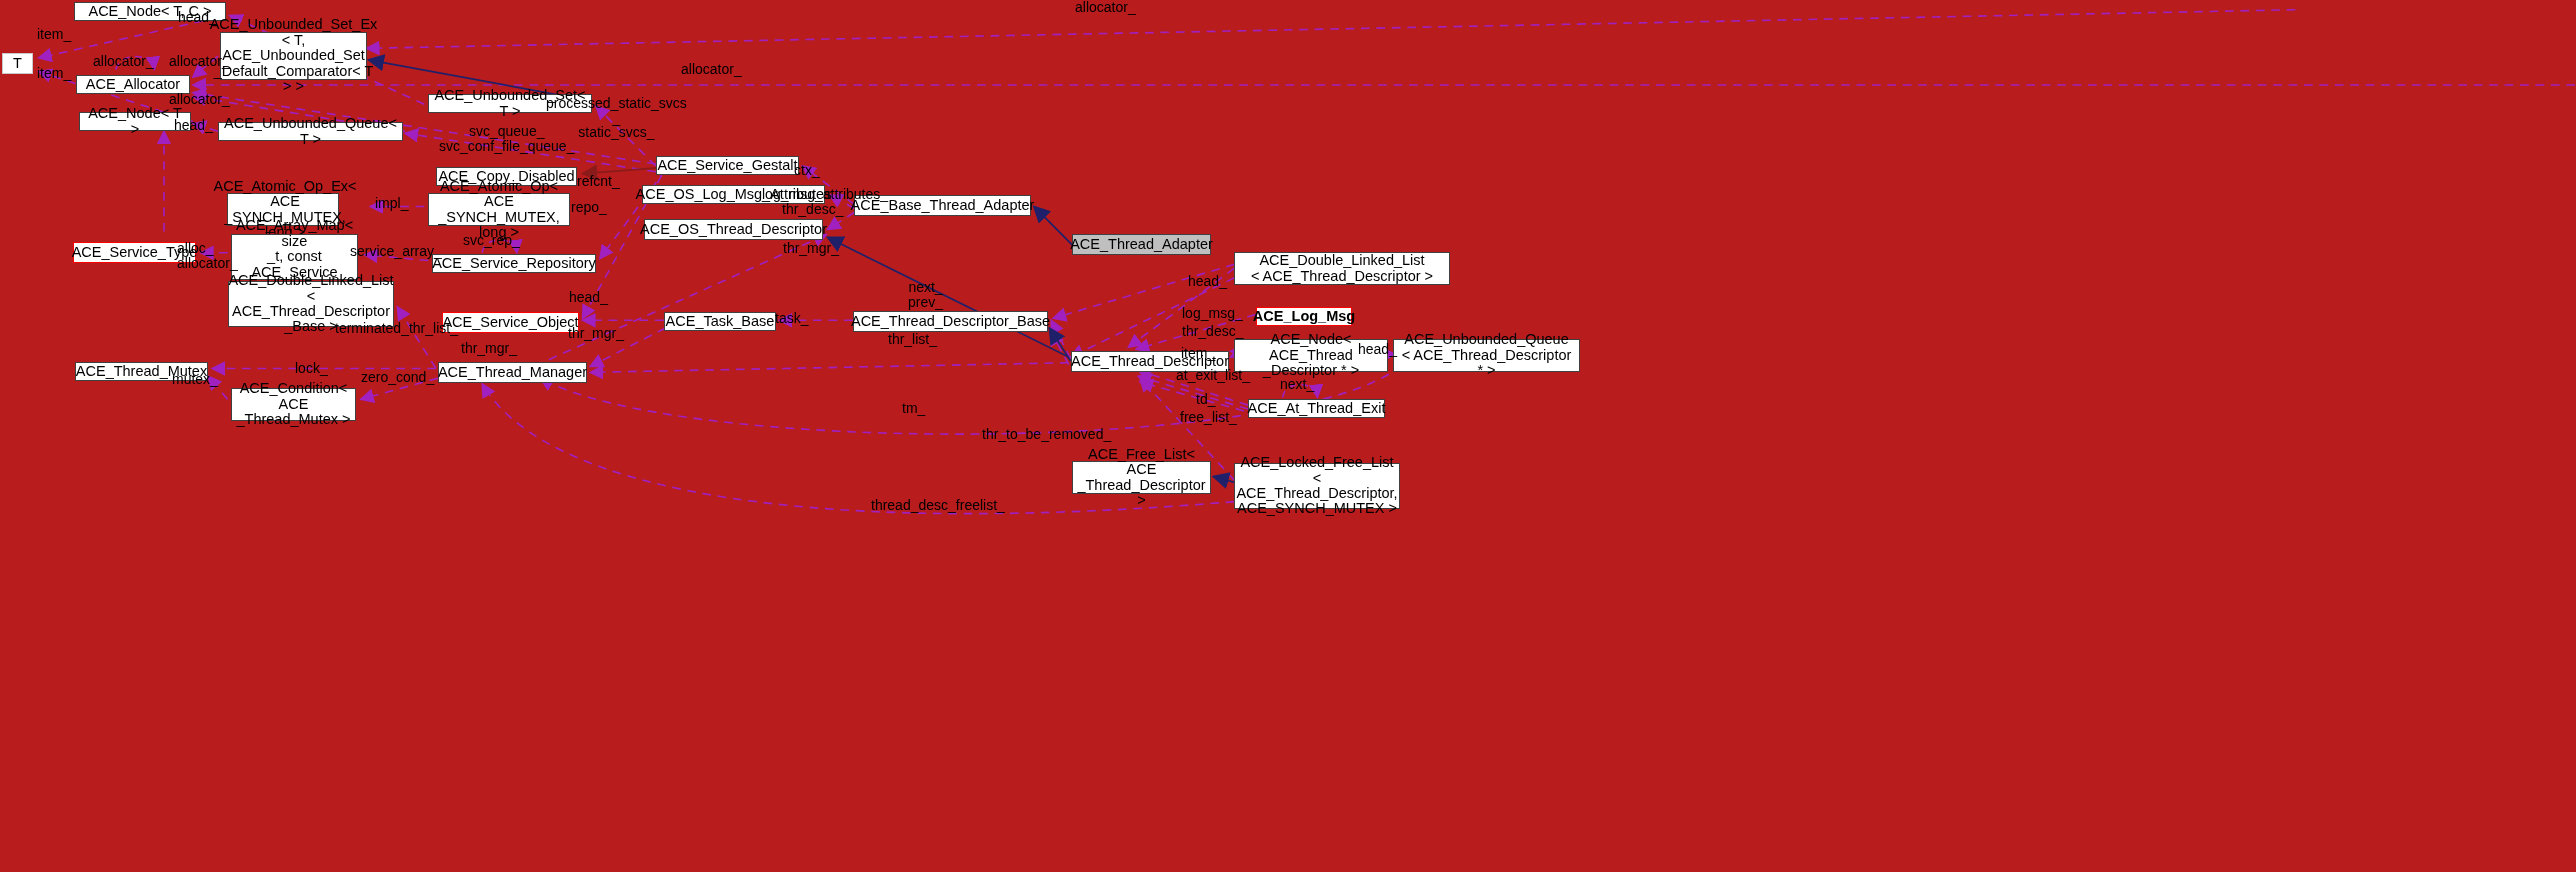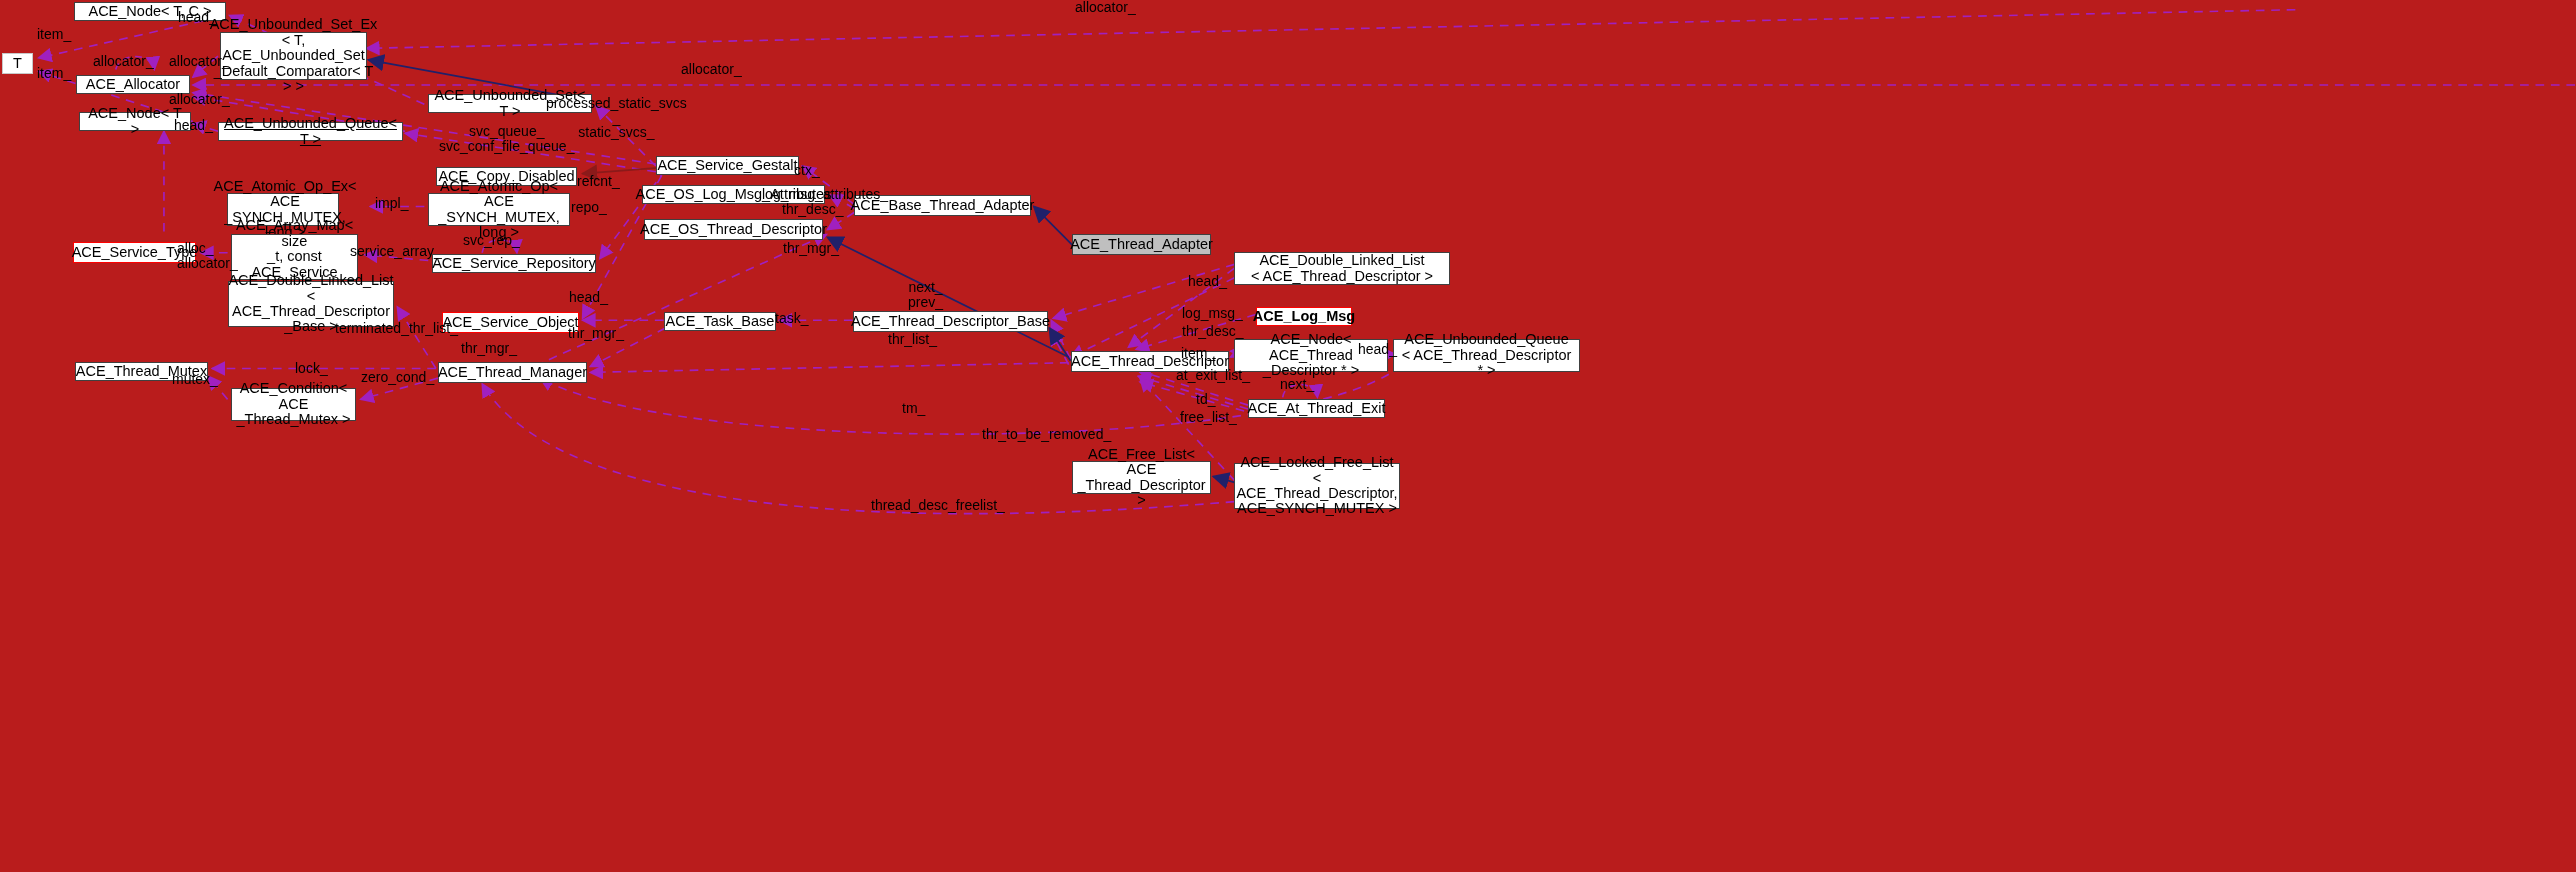--- a/index.html
+++ b/index.html
@@ -179,21 +179,21 @@
 
   <div id="node-host">
       <div class="node" style="left: 74px; top: 1.9px; width: 152px; height: 19px;">ACE_Node&lt; T, C &gt;</div>
       <div class="node plain" style="left: 1.9px; top: 53px; width: 31px; height: 21px;">T</div>
       <div class="node" style="left: 76px; top: 75px; width: 114px; height: 19px;">ACE_Allocator</div>
       <div class="node" style="left: 220px; top: 32px; width: 147px; height: 48px;">ACE_Unbounded_Set_Ex
 &lt; T, ACE_Unbounded_Set
 _Default_Comparator&lt; T &gt; &gt;</div>
       <div class="node" style="left: 79px; top: 112px; width: 112px; height: 19px;">ACE_Node&lt; T &gt;</div>
       <div class="node" style="left: 428px; top: 94px; width: 164px; height: 19px;">ACE_Unbounded_Set&lt; T &gt;</div>
-      <div class="node" style="left: 218px; top: 122px; width: 185px; height: 19px; text-decoration: underline;">ACE_Unbounded_Queue&lt; T &gt;</div>
+      <div class="node" style="left: 218px; top: 122px; width: 185px; height: 19px;">ACE_Unbounded_Queue&lt; T &gt;</div>
       <div class="node" style="left: 656px; top: 156px; width: 143px; height: 19px;">ACE_Service_Gestalt</div>
       <div class="node" style="left: 436px; top: 167px; width: 141px; height: 19px;">ACE_Copy_Disabled</div>
       <div class="node" style="left: 642px; top: 185px; width: 183px; height: 19px;">ACE_OS_Log_Msg_Attributes</div>
       <div class="node" style="left: 227px; top: 193px; width: 112px; height: 33px; padding-left: 8px;">ACE_Atomic_Op_Ex&lt; ACE
 _SYNCH_MUTEX, long &gt;</div>
       <div class="node" style="left: 428px; top: 193px; width: 142px; height: 33px;">ACE_Atomic_Op&lt; ACE
 _SYNCH_MUTEX, long &gt;</div>
       <div class="node" style="left: 854px; top: 195px; width: 177px; height: 21px;">ACE_Base_Thread_Adapter</div>
       <div class="node" style="left: 644px; top: 219px; width: 179px; height: 21px;">ACE_OS_Thread_Descriptor</div>
       <div class="node filled" style="left: 1072px; top: 234px; width: 139px; height: 21px;">ACE_Thread_Adapter</div>

